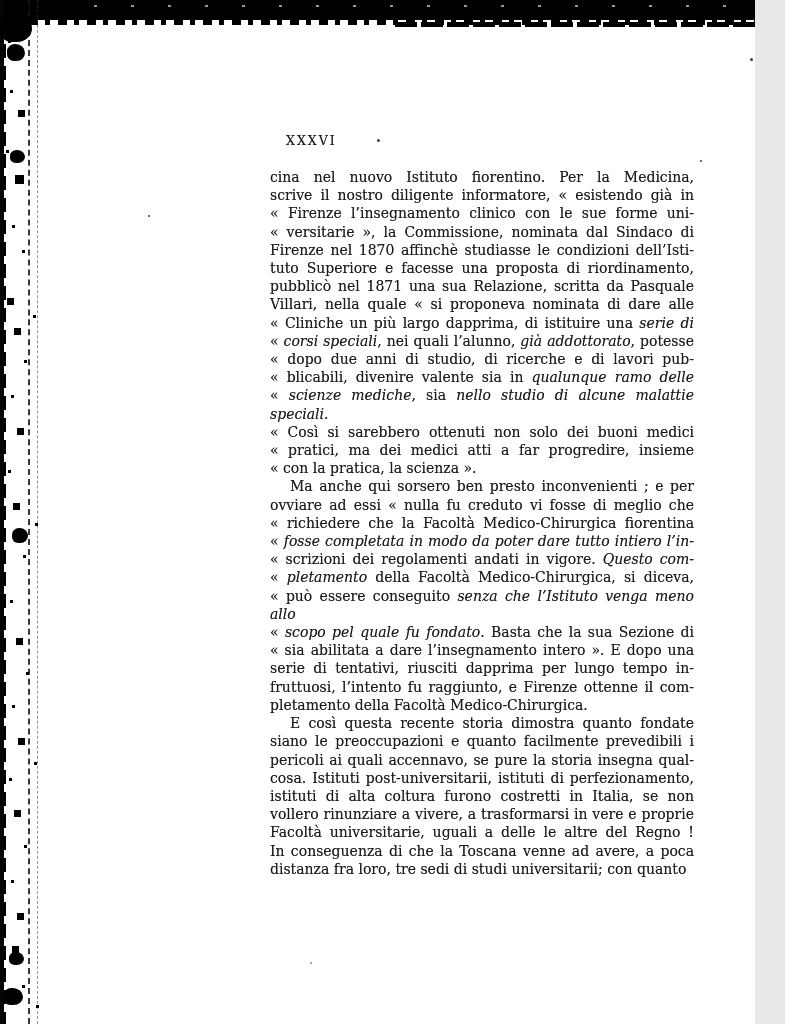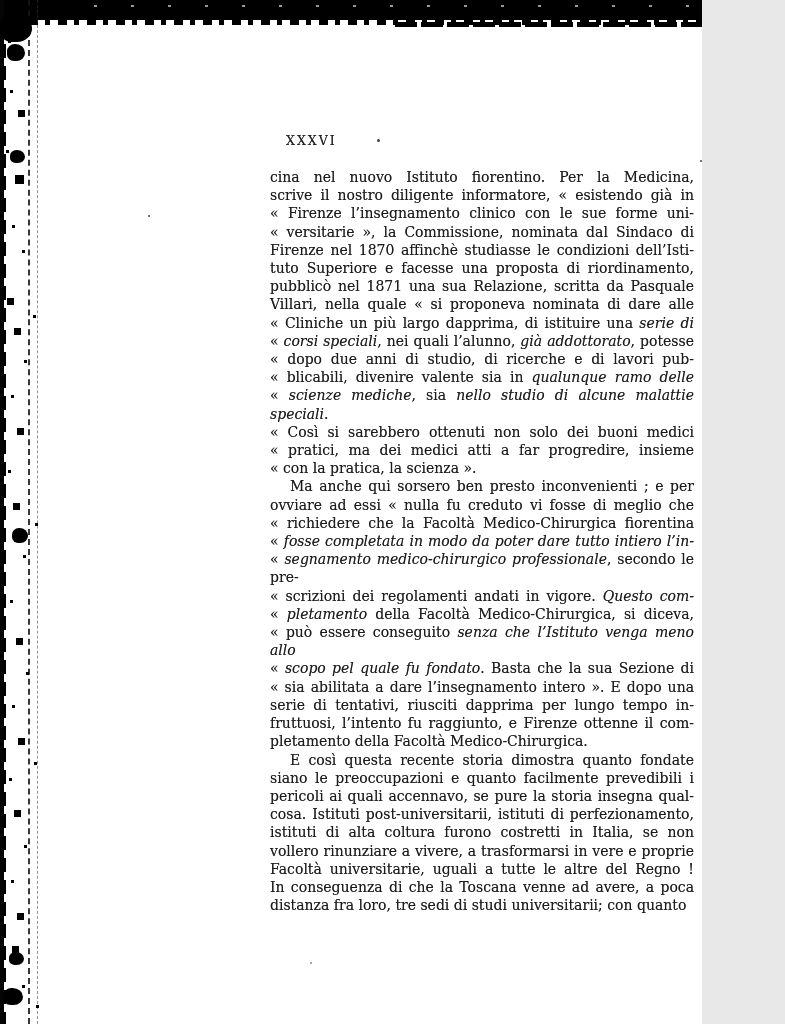--- a/index.html
+++ b/index.html
@@ -1,18 +1,18 @@
 <!DOCTYPE html>
 <html><head>
 <meta charset="utf-8">
 <style>
   html,body{margin:0;padding:0;background:#e8e8e8;}
   .page{
     position:relative;
-    width:702px;height:1024px;
+    width:755px;height:1024px;
     background:#ffffff;
     overflow:hidden;
     font-family:"DejaVu Serif", serif;
     color:#1c1c1c;
   }
 
   
   .top-band{
     position:absolute;left:0;top:0;width:785px;height:20px;
     background:#000;
@@ -133,33 +133,32 @@
       <div class="line"><span>« dopo due anni di studio, di ricerche e di lavori pub-</span></div>
       <div class="line"><span>« blicabili, divenire valente sia in </span><span class="it">qualunque ramo delle</span></div>
       <div class="line"><span>« </span><span class="it">scienze mediche</span><span>, sia </span><span class="it">nello studio di alcune malattie speciali</span><span>.</span></div>
       <div class="line"><span>« Così si sarebbero ottenuti non solo dei buoni medici</span></div>
       <div class="line"><span>« pratici, ma dei medici atti a far progredire, insieme</span></div>
       <div class="line last"><span>« con la pratica, la scienza ».</span></div>
       <div class="line first"><span>Ma anche qui sorsero ben presto inconvenienti ; e per</span></div>
       <div class="line"><span>ovviare ad essi « nulla fu creduto vi fosse di meglio che</span></div>
       <div class="line"><span>« richiedere che la Facoltà Medico-Chirurgica fiorentina</span></div>
       <div class="line"><span>« </span><span class="it">fosse completata in modo da poter dare tutto intiero l’in-</span></div>
-      <div class="line"><span>« </span><span class="it">segnamento medico-chirurgico professionale</span><span>, secondo le pre-</span></div>
       <div class="line"><span>« scrizioni dei regolamenti andati in vigore. </span><span class="it">Questo com-</span></div>
       <div class="line"><span>« </span><span class="it">pletamento</span><span> della Facoltà Medico-Chirurgica, si diceva,</span></div>
       <div class="line"><span>« può essere conseguito </span><span class="it">senza che l’Istituto venga meno allo</span></div>
       <div class="line"><span>« </span><span class="it">scopo pel quale fu fondato</span><span>. Basta che la sua Sezione di</span></div>
       <div class="line"><span>« sia abilitata a dare l’insegnamento intero ». E dopo una</span></div>
       <div class="line"><span>serie di tentativi, riusciti dapprima per lungo tempo in-</span></div>
       <div class="line"><span>fruttuosi, l’intento fu raggiunto, e Firenze ottenne il com-</span></div>
       <div class="line last"><span>pletamento della Facoltà Medico-Chirurgica.</span></div>
       <div class="line first"><span>E così questa recente storia dimostra quanto fondate</span></div>
       <div class="line"><span>siano le preoccupazioni e quanto facilmente prevedibili i</span></div>
       <div class="line"><span>pericoli ai quali accennavo, se pure la storia insegna qual-</span></div>
       <div class="line"><span>cosa. Istituti post-universitarii, istituti di perfezionamento,</span></div>
       <div class="line"><span>istituti di alta coltura furono costretti in Italia, se non</span></div>
       <div class="line"><span>vollero rinunziare a vivere, a trasformarsi in vere e proprie</span></div>
-      <div class="line"><span>Facoltà universitarie, uguali a tutte le altre del Regno !</span></div>
+      <div class="line"><span>Facoltà universitarie, uguali a delle le altre del Regno !</span></div>
       <div class="line"><span>In conseguenza di che la Toscana venne ad avere, a poca</span></div>
       <div class="line last"><span>distanza fra loro, tre sedi di studi universitarii; con quanto</span></div>
     </div>
 
 </div>
 
 </body></html>

